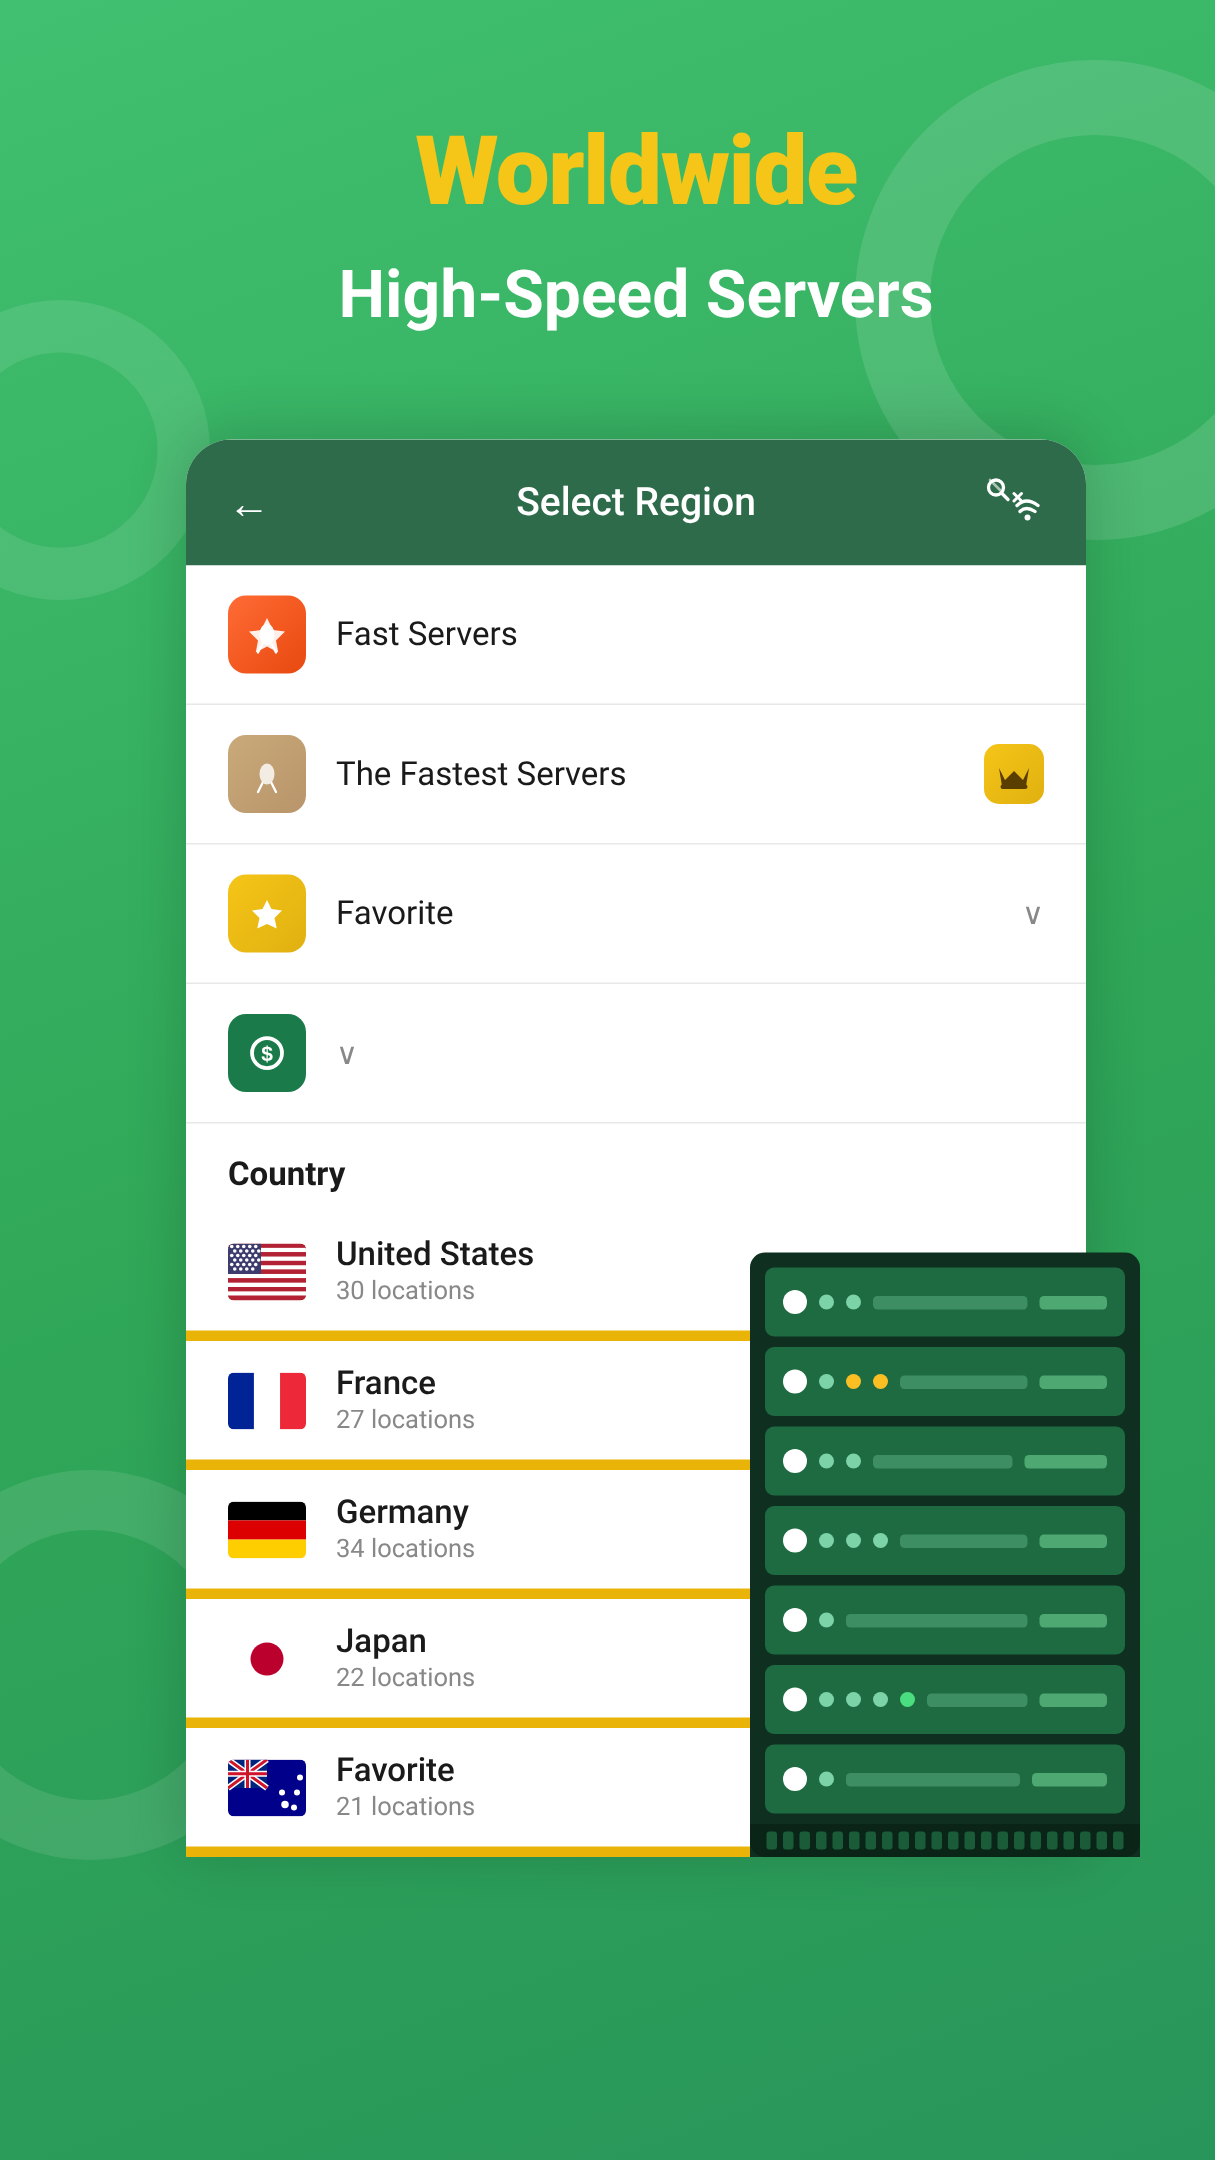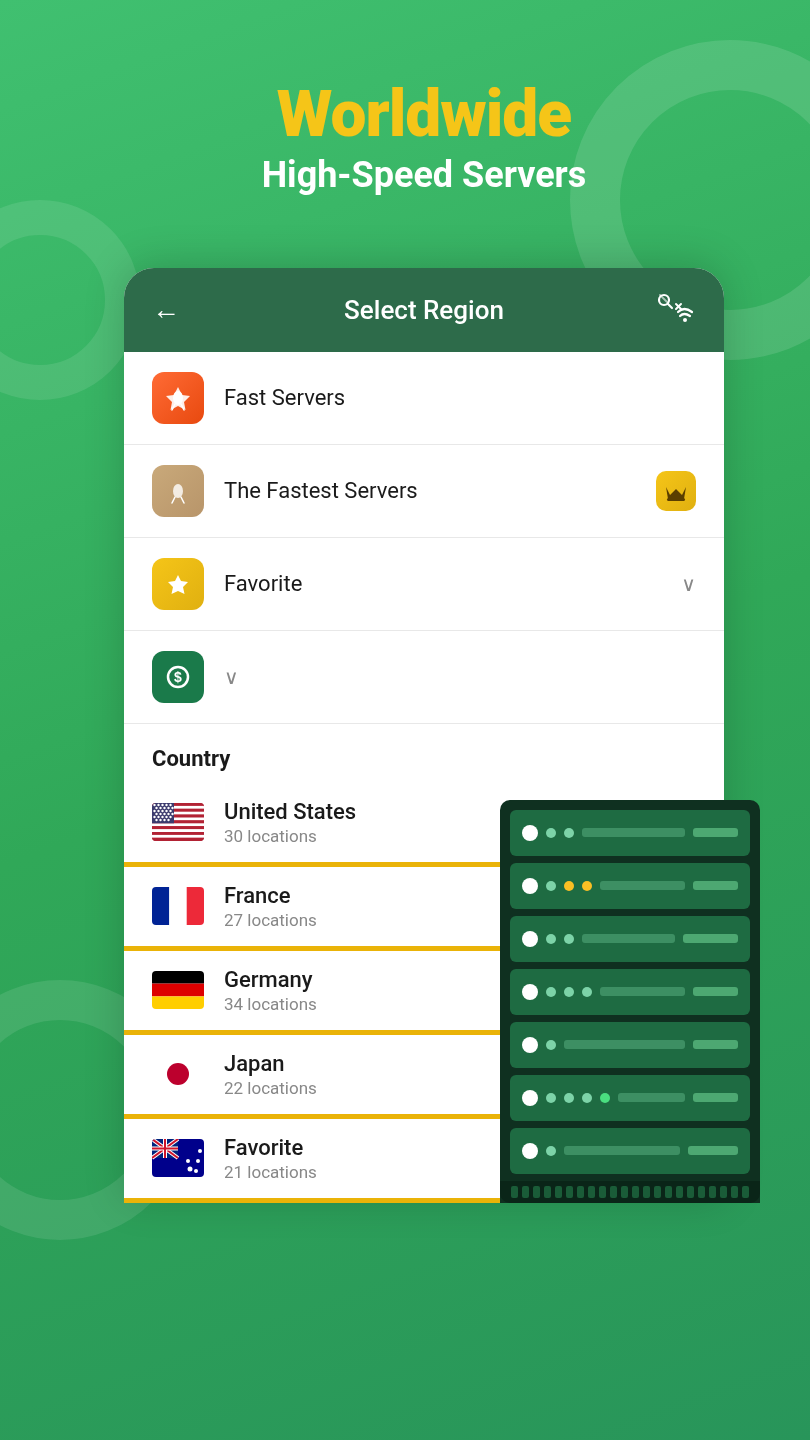--- a/index.html
+++ b/index.html
@@ -48,24 +48,24 @@
       z-index: 2;
     }
     .header-title {
       font-size: 64px;
       font-weight: 900;
       color: #f5c518;
       line-height: 1.1;
       letter-spacing: -1px;
     }
     .header-subtitle {
-      font-size: 36px;
+      font-size: 44px;
       font-weight: 700;
       color: #ffffff;
-      margin-top: 4px;
+      margin-top: 20px;
       line-height: 1.2;
     }
 
     
     .phone-card {
       position: relative;
       z-index: 3;
       margin: 30px auto 0;
       width: 600px;
       background: #ffffff;
@@ -163,21 +163,21 @@
       padding: 22px 28px 12px;
       font-size: 22px;
       font-weight: 700;
       color: #1a1a1a;
       border-top: 1px solid #e8e8e8;
     }
     .country-item {
       display: flex;
       align-items: center;
       padding: 16px 28px;
-      border-bottom: 5px solid #eab308;
+      border-bottom: 7px solid #eab308;
       cursor: pointer;
     }
     .flag-icon {
       width: 52px;
       height: 38px;
       border-radius: 4px;
       margin-right: 20px;
       flex-shrink: 0;
       overflow: hidden;
       position: relative;

